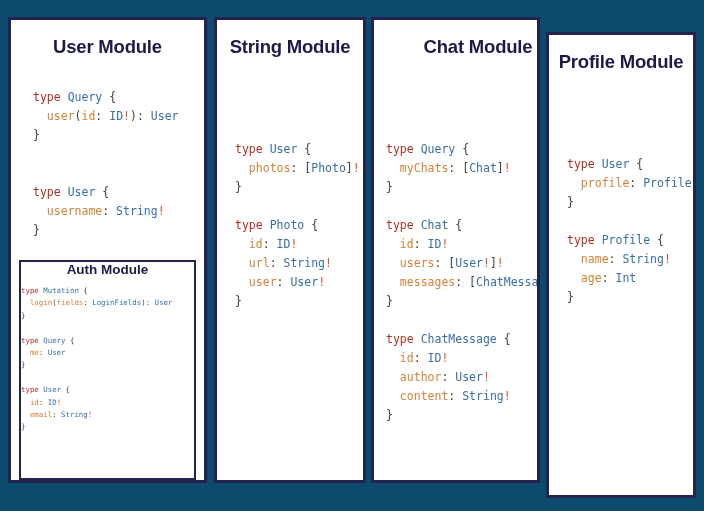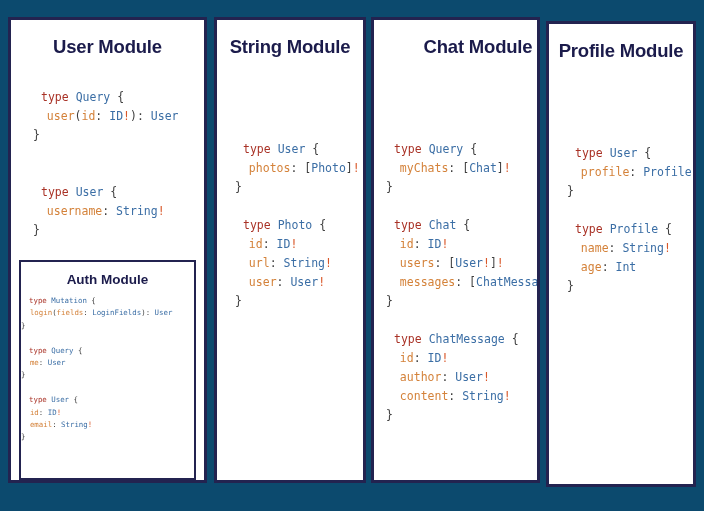--- a/index.html
+++ b/index.html
@@ -37,42 +37,41 @@
     padding-top: 16px;
   }
   .code-block {
     font-family: "DejaVu Sans Mono", monospace;
     font-size: 11.5px;
     line-height: 19px;
     white-space: pre;
     color: #333333;
   }
   
-  .tok-kw    { color: #a93226; margin-left: 8px; }
+  .tok-kw    { color: #a93226; }
   .tok-type  { color: #3b6ea5; }
   .tok-field { color: #d4823a; }
   .tok-punc  { color: #3f3f3f; }
   .tok-bang  { color: #d9582a; }
 
   
   .sub-card {
     position: absolute;
     box-sizing: border-box;
     background: #ffffff;
     border: 2px solid #232350;
     overflow: hidden;
   }
   .sub-title {
     text-align: center;
     font-family: "Liberation Sans", sans-serif;
     font-weight: bold;
     font-size: 13.5px;
     color: #1b1b4b;
     margin: 0;
-    padding-top: 10px;
   }
   .sub-code {
     font-family: "DejaVu Sans Mono", monospace;
     font-size: 7.4px;
     line-height: 12.4px;
     white-space: pre;
     color: #333333;
     padding-top: 8px;
   }
 
@@ -100,18 +99,18 @@
   <div class="module-card" style="left:214px; top:17px; width:152px; height:466px;">
     <div class="module-title">String Module</div>
     <div class="code-block code-gallery"><div><span class="tok-kw">type </span><span class="tok-type">User</span><span class="tok-punc"> {</span></div><div><span class="tok-punc">  </span><span class="tok-field">photos</span><span class="tok-punc">: </span><span class="tok-punc">[</span><span class="tok-type">Photo</span><span class="tok-punc">]</span><span class="tok-bang">!</span></div><div><span class="tok-punc">}</span></div><div>&nbsp;</div><div><span class="tok-kw">type </span><span class="tok-type">Photo</span><span class="tok-punc"> {</span></div><div><span class="tok-punc">  </span><span class="tok-field">id</span><span class="tok-punc">: </span><span class="tok-type">ID</span><span class="tok-bang">!</span></div><div><span class="tok-punc">  </span><span class="tok-field">url</span><span class="tok-punc">: </span><span class="tok-type">String</span><span class="tok-bang">!</span></div><div><span class="tok-punc">  </span><span class="tok-field">user</span><span class="tok-punc">: </span><span class="tok-type">User</span><span class="tok-bang">!</span></div><div><span class="tok-punc">}</span></div></div>
   </div>
 
   <div class="module-card" style="left:371px; top:17px; width:169px; height:466px;padding-left:45px;">
     <div class="module-title">Chat Module</div>
     <div class="code-block code-chat"><div><span class="tok-kw">type </span><span class="tok-type">Query</span><span class="tok-punc"> {</span></div><div><span class="tok-punc">  </span><span class="tok-field">myChats</span><span class="tok-punc">: </span><span class="tok-punc">[</span><span class="tok-type">Chat</span><span class="tok-punc">]</span><span class="tok-bang">!</span></div><div><span class="tok-punc">}</span></div><div>&nbsp;</div><div><span class="tok-kw">type </span><span class="tok-type">Chat</span><span class="tok-punc"> {</span></div><div><span class="tok-punc">  </span><span class="tok-field">id</span><span class="tok-punc">: </span><span class="tok-type">ID</span><span class="tok-bang">!</span></div><div><span class="tok-punc">  </span><span class="tok-field">users</span><span class="tok-punc">: </span><span class="tok-punc">[</span><span class="tok-type">User</span><span class="tok-bang">!</span><span class="tok-punc">]</span><span class="tok-bang">!</span></div><div><span class="tok-punc">  </span><span class="tok-field">messages</span><span class="tok-punc">: </span><span class="tok-punc">[</span><span class="tok-type">ChatMessage</span></div><div><span class="tok-punc">}</span></div><div>&nbsp;</div><div><span class="tok-kw">type </span><span class="tok-type">ChatMessage</span><span class="tok-punc"> {</span></div><div><span class="tok-punc">  </span><span class="tok-field">id</span><span class="tok-punc">: </span><span class="tok-type">ID</span><span class="tok-bang">!</span></div><div><span class="tok-punc">  </span><span class="tok-field">author</span><span class="tok-punc">: </span><span class="tok-type">User</span><span class="tok-bang">!</span></div><div><span class="tok-punc">  </span><span class="tok-field">content</span><span class="tok-punc">: </span><span class="tok-type">String</span><span class="tok-bang">!</span></div><div><span class="tok-punc">}</span></div></div>
   </div>
 
-  <div class="module-card" style="left:546px; top:21px; width:150px; height:466px;">
+  <div class="module-card" style="left:546px; top:32px; width:150px; height:466px;">
     <div class="module-title">Profile Module</div>
     <div class="code-block code-profile"><div><span class="tok-kw">type </span><span class="tok-type">User</span><span class="tok-punc"> {</span></div><div><span class="tok-punc">  </span><span class="tok-field">profile</span><span class="tok-punc">: </span><span class="tok-type">Profile</span><span class="tok-bang">!</span></div><div><span class="tok-punc">}</span></div><div>&nbsp;</div><div><span class="tok-kw">type </span><span class="tok-type">Profile</span><span class="tok-punc"> {</span></div><div><span class="tok-punc">  </span><span class="tok-field">name</span><span class="tok-punc">: </span><span class="tok-type">String</span><span class="tok-bang">!</span></div><div><span class="tok-punc">  </span><span class="tok-field">age</span><span class="tok-punc">: </span><span class="tok-type">Int</span></div><div><span class="tok-punc">}</span></div></div>
   </div>
 
 </div>
 
 </body></html>

